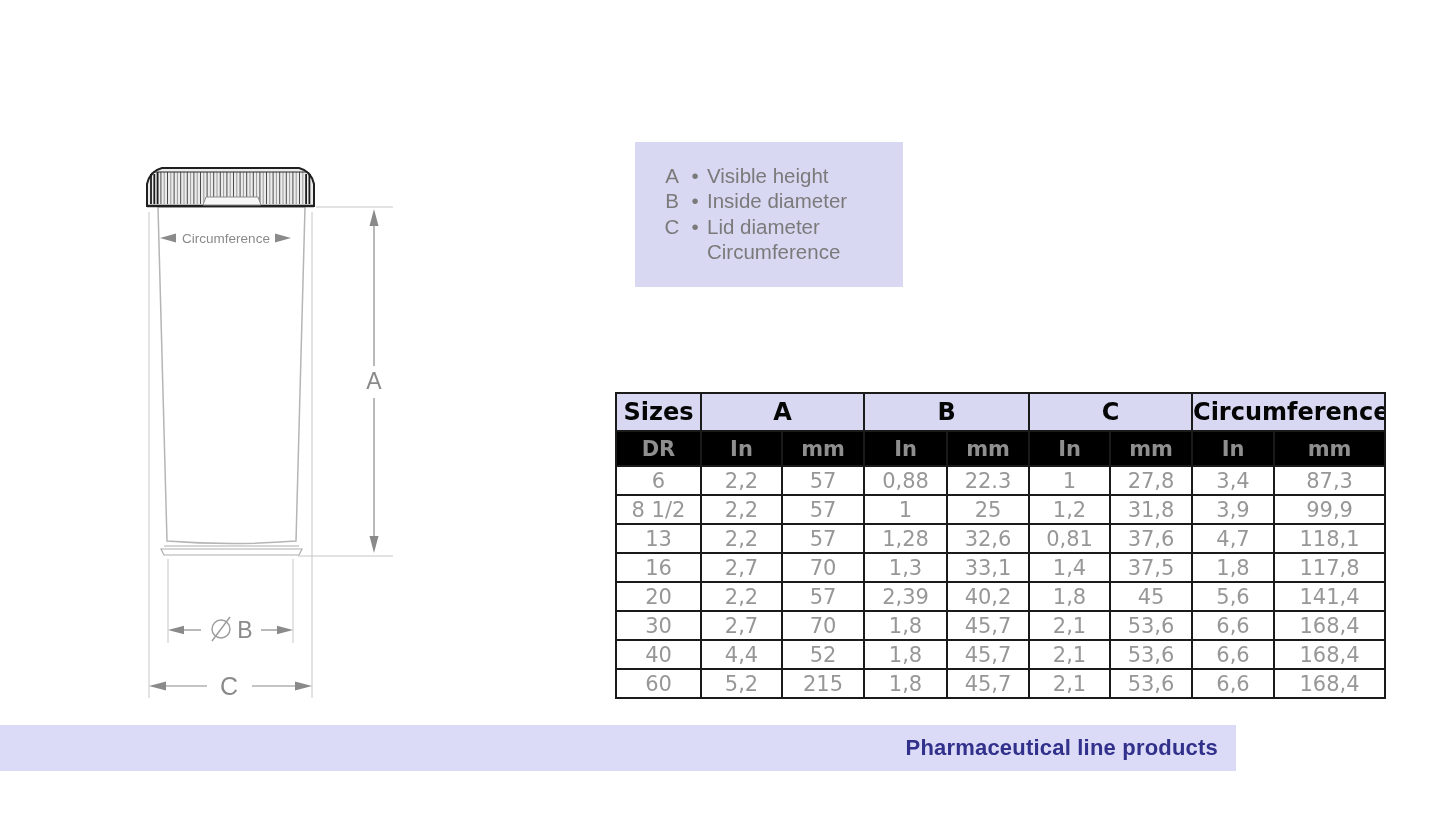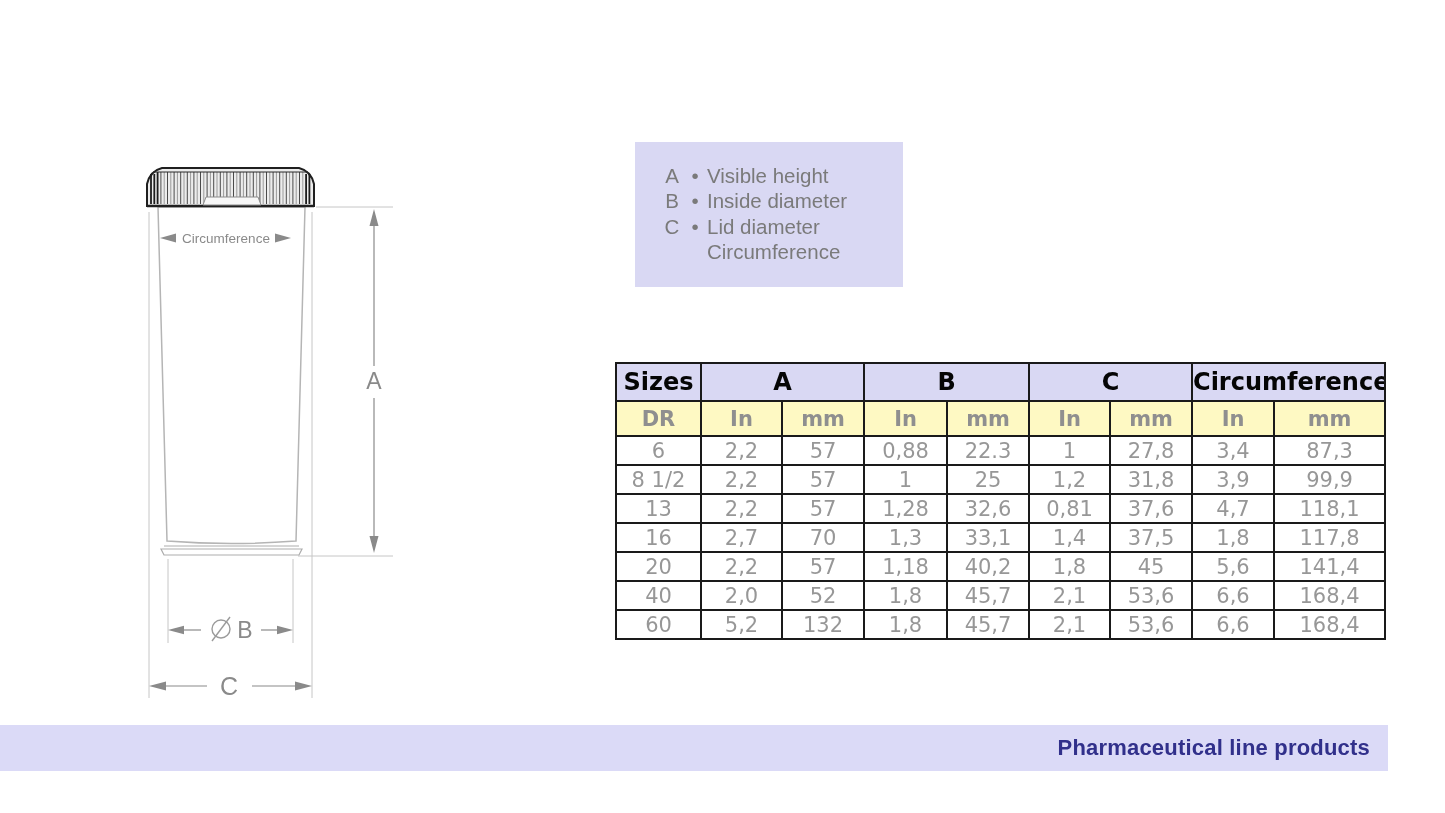--- a/index.html
+++ b/index.html
@@ -16,41 +16,41 @@
     position:absolute;left:635px;top:142px;width:268px;height:145px;
     background:#d9d8f3;color:#7a7a7a;
     font-family:"Liberation Sans",sans-serif;font-size:20.5px;
     padding:21px 0 0 26px;box-sizing:border-box;
   }
   .legend-row{display:flex;line-height:25.4px;}
   .legend-key{width:22px;text-align:center;flex:0 0 22px;}
   .legend-bullet{width:24px;text-align:center;flex:0 0 24px;}
   .legend-label{white-space:nowrap;}
   
-  .spec-table-wrap{position:absolute;left:615px;top:362px;}
+  .spec-table-wrap{position:absolute;left:615px;top:392px;}
   table.spec{
     border-collapse:collapse;table-layout:fixed;width:769px;
     font-family:"DejaVu Sans","Liberation Sans",sans-serif;
   }
   table.spec th,table.spec td{
     border:2px solid #1a1a1a;text-align:center;vertical-align:middle;
     padding:0;overflow:hidden;white-space:nowrap;
   }
   table.spec th.gh{
     background:#d9d8f3;color:#050505;font-weight:bold;font-size:24px;height:36px;
   }
   table.spec th.sh{
-    background:#fef9c3;color:#8f8f8f;font-weight:bold;font-size:21px;height:33px;
+    background:#000000;color:#8f8f8f;font-weight:bold;font-size:21px;height:33px;
   }
   table.spec td{
     background:#ffffff;color:#979797;font-size:21px;font-weight:normal;height:27px;
   }
   
   .footer-bar{
-    position:absolute;left:0;top:725px;width:1388px;height:46px;
+    position:absolute;left:0;top:725px;width:1236px;height:46px;
     background:#dbdaf7;display:flex;align-items:center;justify-content:flex-end;
     padding-right:18px;box-sizing:border-box;
   }
   .footer-text{
     color:#31308b;font-family:"Liberation Sans",sans-serif;
     font-weight:bold;font-size:22px;letter-spacing:0.2px;white-space:nowrap;
   }
 </style>
 </head>
 <body>
@@ -264,48 +264,59 @@
         <td>33,1</td>
         <td>1,4</td>
         <td>37,5</td>
         <td>1,8</td>
         <td>117,8</td>
       </tr>
       <tr>
         <td>20</td>
         <td>2,2</td>
         <td>57</td>
-        <td>1,18</td>
+        <td>2,39</td>
         <td>40,2</td>
         <td>1,8</td>
         <td>45</td>
         <td>5,6</td>
         <td>141,4</td>
       </tr>
       <tr>
-        <td>40</td>
-        <td>2,0</td>
-        <td>52</td>
+        <td>30</td>
+        <td>2,7</td>
+        <td>70</td>
         <td>1,8</td>
         <td>45,7</td>
         <td>2,1</td>
         <td>53,6</td>
         <td>6,6</td>
         <td>168,4</td>
       </tr>
       <tr>
-        <td>60</td>
-        <td>5,2</td>
-        <td>132</td>
+        <td>40</td>
+        <td>4,4</td>
+        <td>52</td>
         <td>1,8</td>
         <td>45,7</td>
         <td>2,1</td>
         <td>53,6</td>
         <td>6,6</td>
         <td>168,4</td>
       </tr>
+      <tr>
+        <td>60</td>
+        <td>5,2</td>
+        <td>215</td>
+        <td>1,8</td>
+        <td>45,7</td>
+        <td>2,1</td>
+        <td>53,6</td>
+        <td>6,6</td>
+        <td>168,4</td>
+      </tr>
     </tbody>
   </table>
 </div>
 
 <div class="footer-bar">
   <span class="footer-text">Pharmaceutical line products</span>
 </div>
 
 </body></html>

